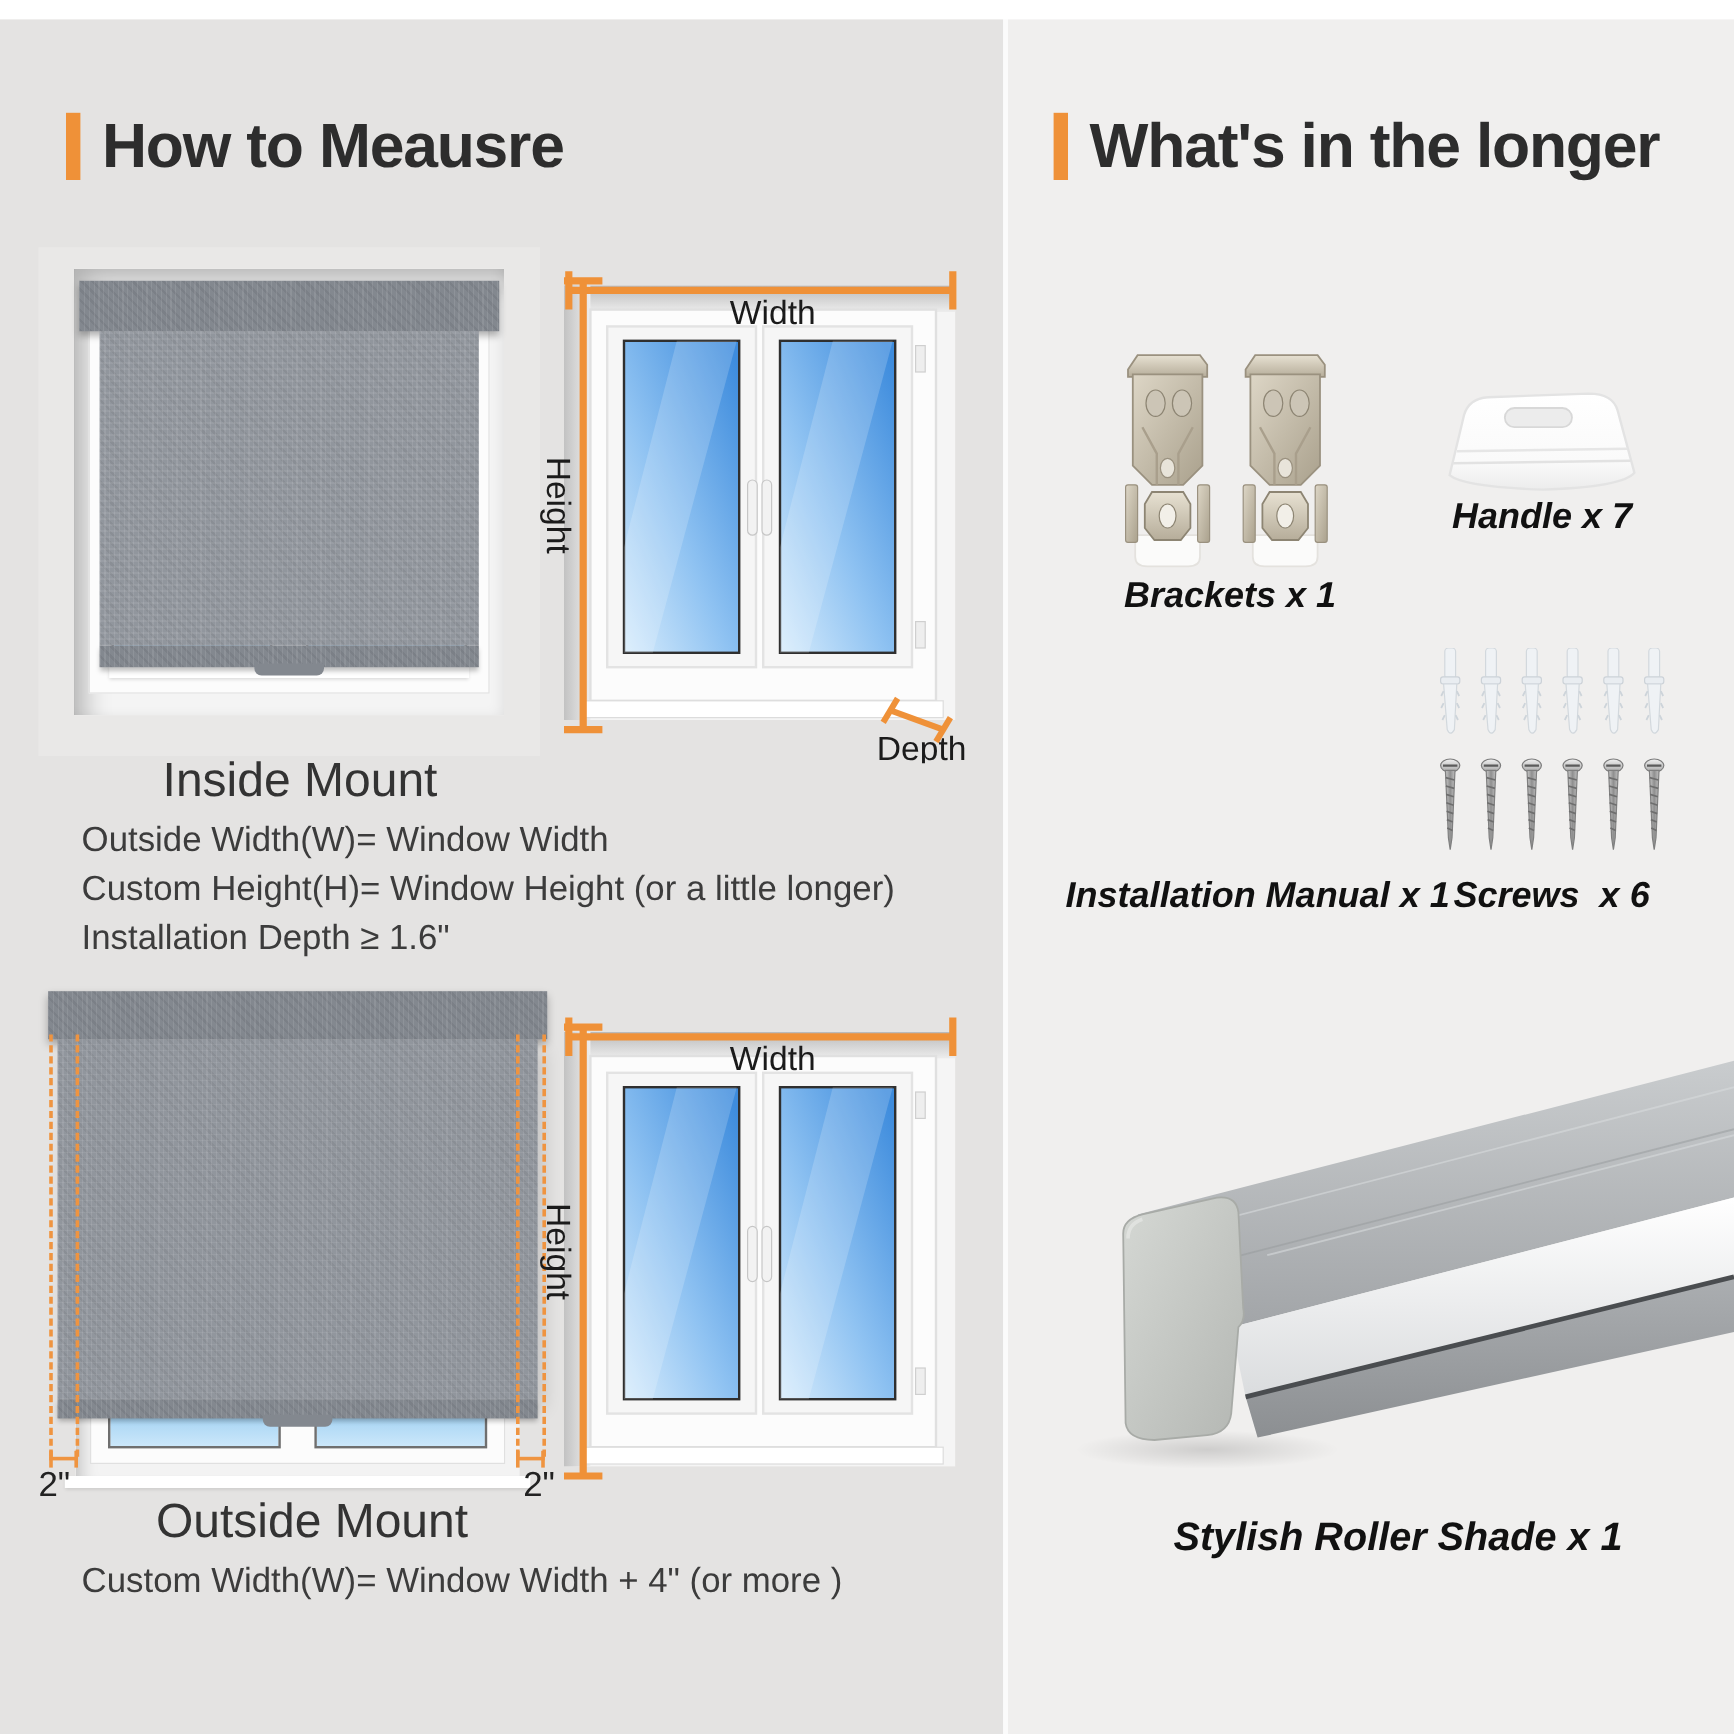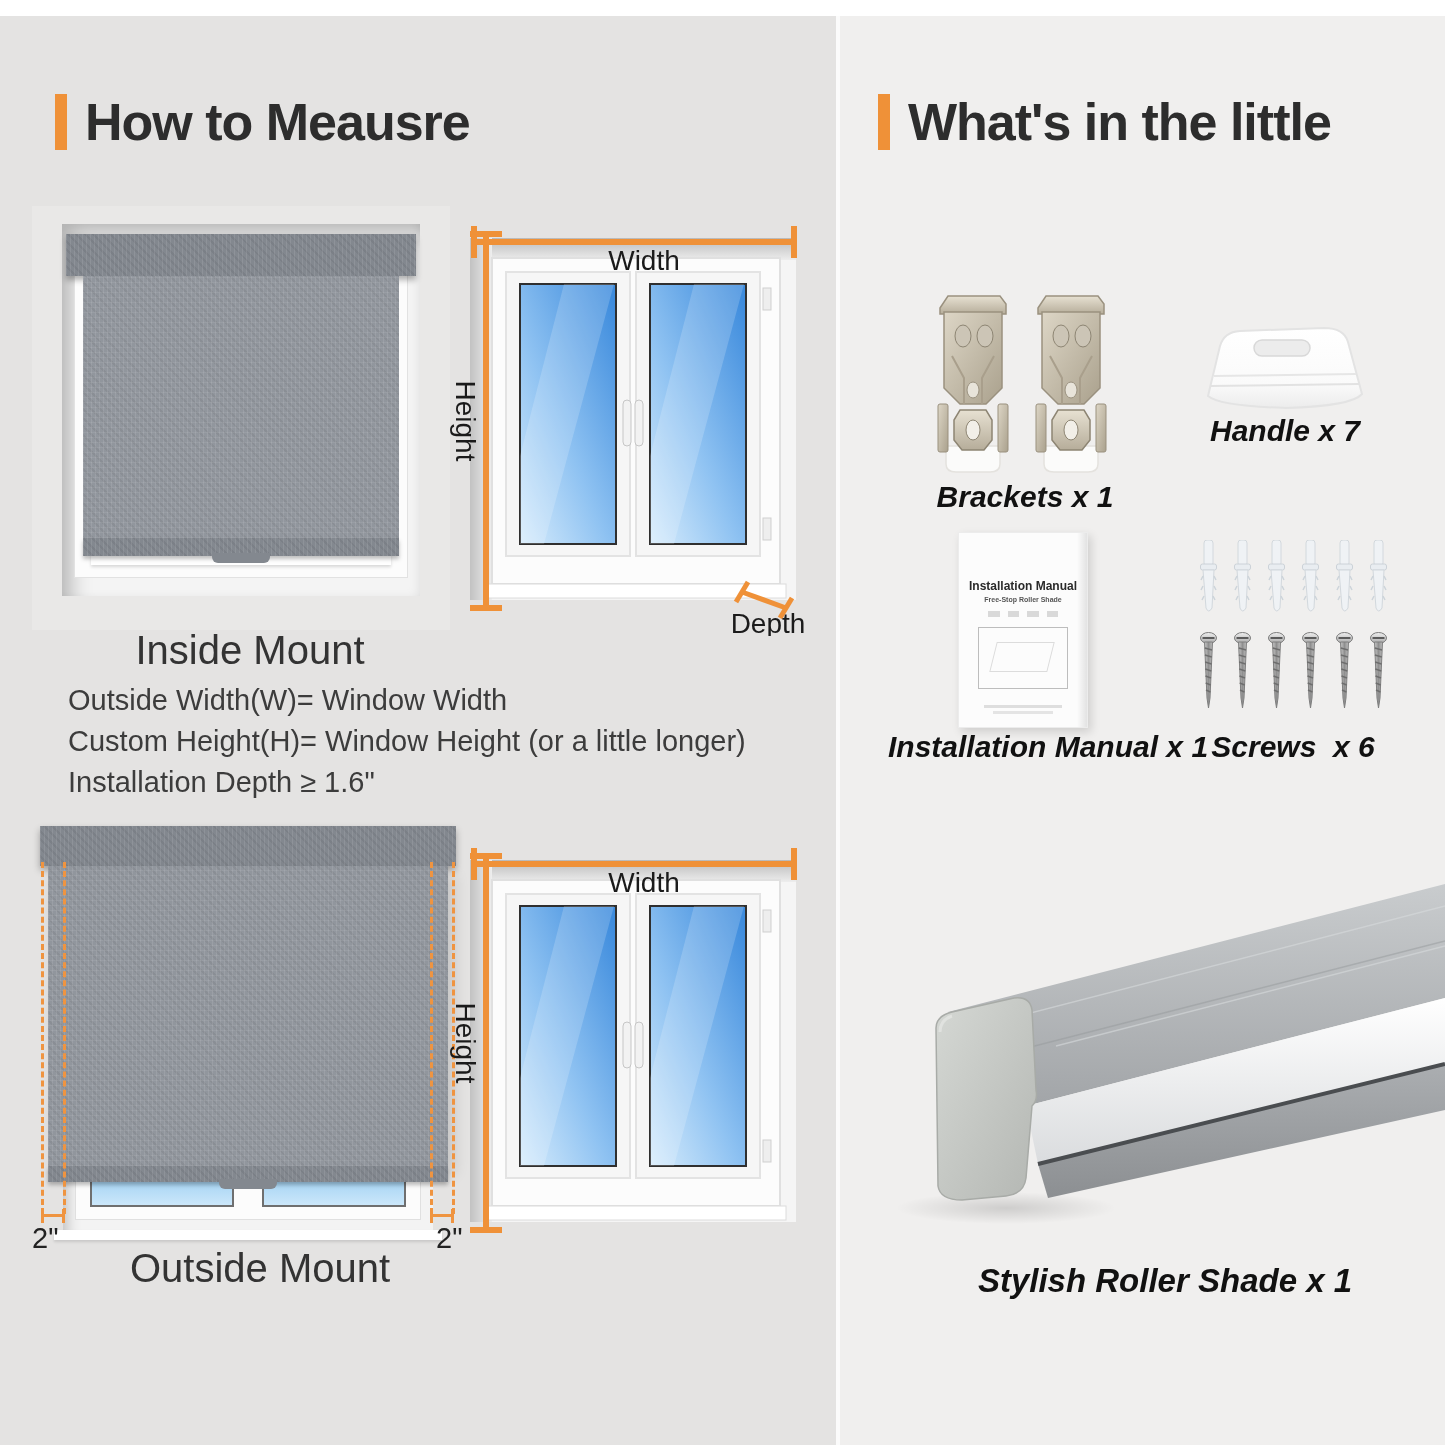--- a/index.html
+++ b/index.html
@@ -237,25 +237,26 @@
       <line x1="40" y1="22" x2="40" y2="396"></line>
         <line x1="24" y1="22" x2="56" y2="22"></line>
         <line x1="24" y1="396" x2="56" y2="396"></line>
     </g>
     <text class="dlabel" transform="translate(10,209) rotate(90)" text-anchor="middle">Height</text>
   </svg>
 
   <div class="abs mount-head" style="left:70px;top:1230px;width:380px;">Outside Mount</div>
 
   <div class="abs" style="left:68px;top:1282px;width:760px;">
+    <div class="spec">Custom Width(W)= Window Width + 4" (or more )</div>
   </div>
 
   <div class="abs sec-head" style="left:878px;top:76px;">
     <span class="sec-bar"></span>
-    <span class="sec-title">What's in the little</span>
+    <span class="sec-title">What's in the longer</span>
   </div>
 
   <svg class="abs" style="left:934px;top:268px;" width="180" height="200" viewBox="0 0 180 200">
     <defs>
       <linearGradient id="met1" x1="0" y1="0" x2="0" y2="1">
         <stop offset="0" stop-color="#E7E1D2"></stop>
           <stop offset="1" stop-color="#B6AD9A"></stop>
       </linearGradient>
       <linearGradient id="met2" x1="0" y1="0" x2="1" y2="1">
         <stop offset="0" stop-color="#DDD6C6"></stop>
@@ -291,35 +292,20 @@
     </defs>
     <g>
       <path d="M12,80 L24,30 Q28,16 44,15 L128,12 Q148,12 152,26 L166,78 Q156,90 90,92 Q24,90 12,80 Z" fill="url(#hw)" stroke="#E3E3E3" stroke-width="2"></path>
       <rect x="58" y="24" width="56" height="16" rx="8" fill="#ECECEC" stroke="#D8D8D8" stroke-width="1.5"></rect>
       <line x1="18" y1="60" x2="160" y2="58" stroke="#E6E6E6" stroke-width="2"></line>
       <line x1="15" y1="70" x2="163" y2="68" stroke="#E2E2E2" stroke-width="2"></line>
     </g>
   </svg>
   <div class="abs item-label" style="left:1190px;top:398px;width:190px;">Handle x 7</div>
 
-  <div class="abs manual">
-    <div class="m-title">Installation Manual</div>
-    <div class="m-sub">Free-Stop Roller Shade</div>
-    <div class="m-glyphs">
-        <span></span>
-        <span></span>
-        <span></span>
-        <span></span>
-      </div>
-    <div class="m-box">
-        <i></i>
-      </div>
-    <div class="m-fine"></div>
-    <div class="m-fine2"></div>
-  </div>
   <div class="abs item-label" style="left:888px;top:714px;width:300px;">Installation Manual x 1</div>
 
   <svg class="abs" style="left:1198px;top:524px;" width="190" height="172" viewBox="0 0 190 172">
     <defs>
       <linearGradient id="hd" x1="0" y1="0" x2="0" y2="1">
         <stop offset="0" stop-color="#F0F0F0"></stop>
           <stop offset="1" stop-color="#A8A8A8"></stop>
       </linearGradient>
       <linearGradient id="shk" x1="0" y1="0" x2="1" y2="0">
         <stop offset="0" stop-color="#C9C9C9"></stop>

